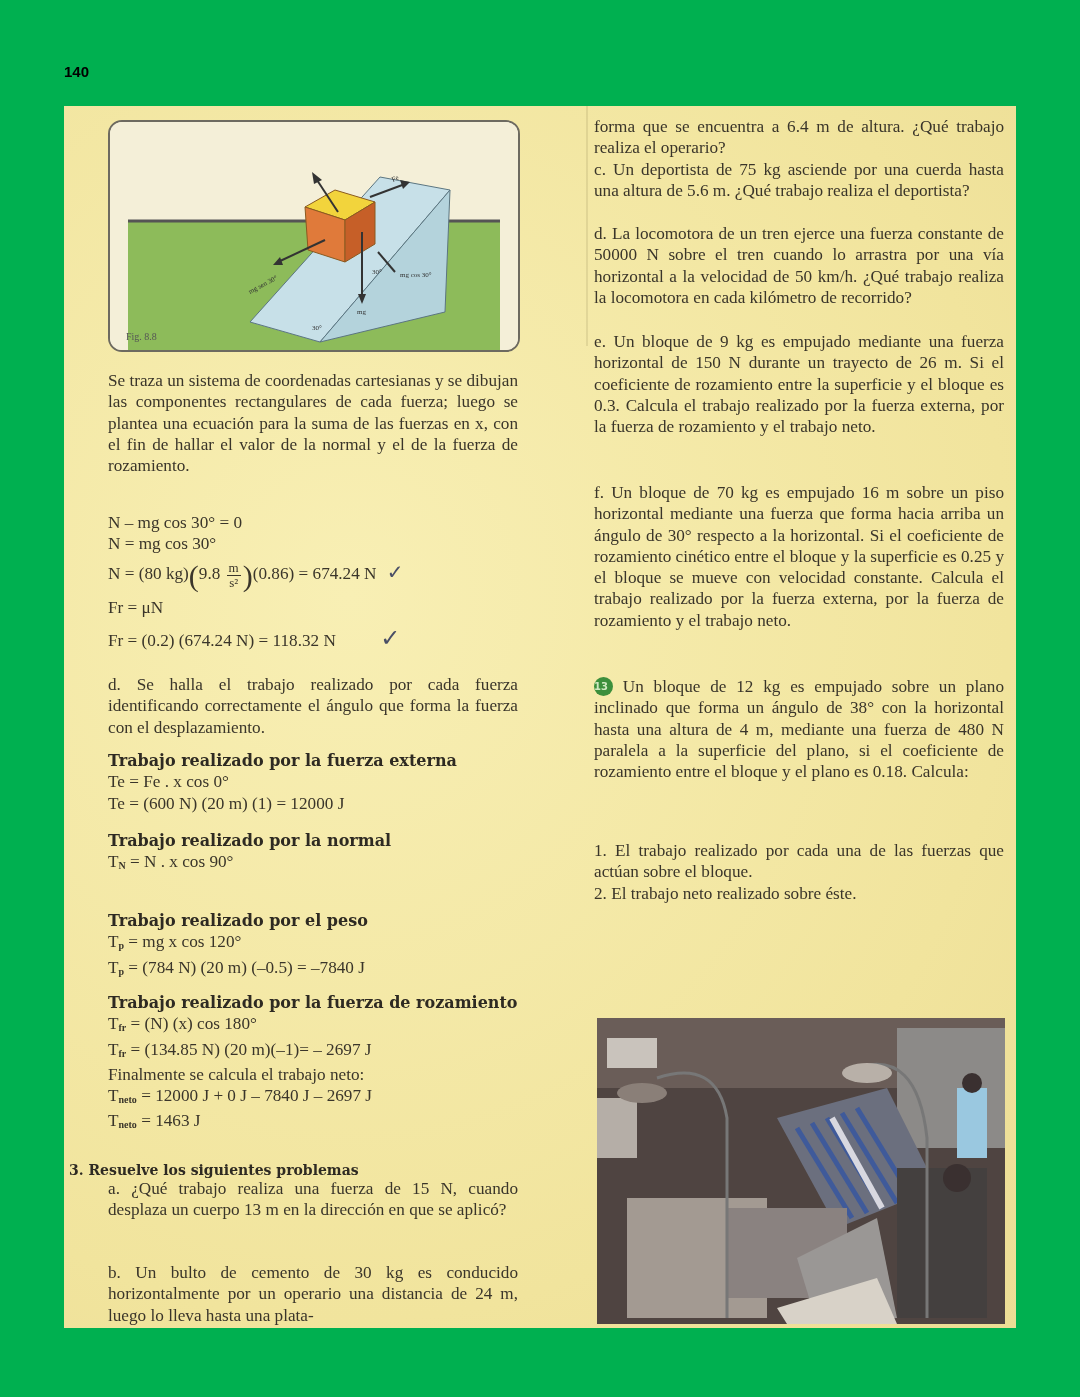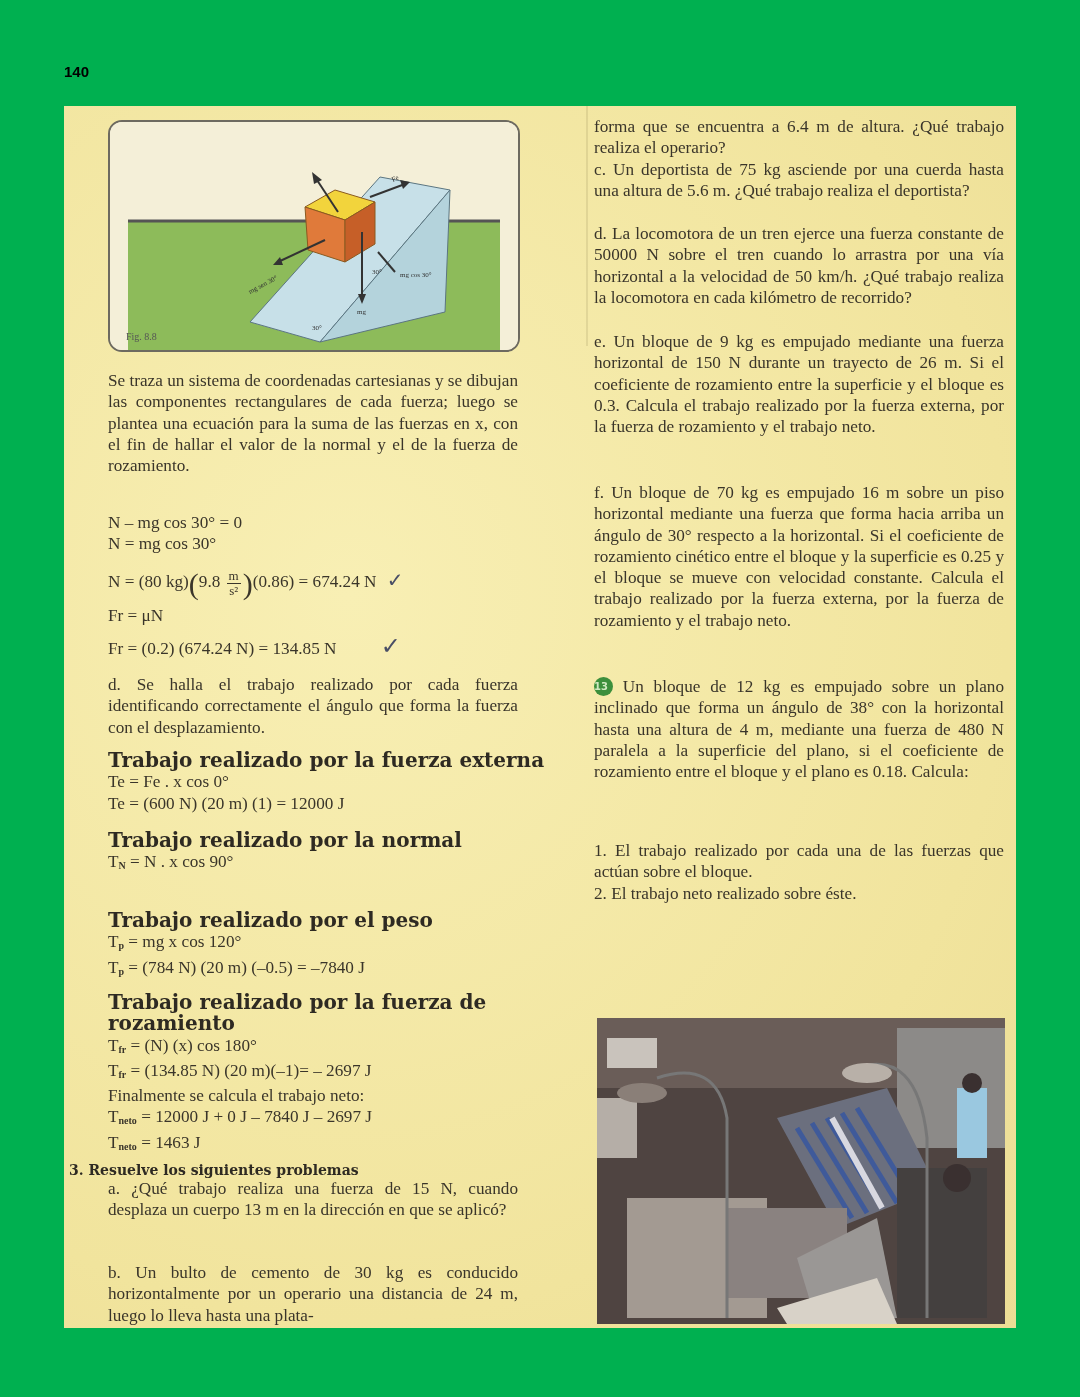--- a/index.html
+++ b/index.html
@@ -23,21 +23,21 @@
   .figure {
     position:absolute; left:44px; top:14px; width:408px; height:228px;
     border:2px solid #6d6a60; border-radius:14px; background:#f4efd8; overflow:hidden;
   }
   .figure svg { position:absolute; left:0; top:0; }
   .fig-caption { position:absolute; left:16px; bottom:8px; font-size:10px; color:#555; }
 
   .text { color:#3a352a; font-size:17.2px; line-height:21.3px; }
   .just { text-align:justify; text-align-last:left; }
   .block { position:absolute; }
-  .bold-sans { font-family:"DejaVu Serif", serif; font-weight:bold; font-size:20px; color:#2e2a22; }
+  .bold-sans { font-family:"DejaVu Serif", serif; font-weight:bold; font-size:16px; color:#2e2a22; }
   .check { color:#4a4f66; font-family:"DejaVu Sans", sans-serif; }
   sub.s { font-size:10px; font-weight:bold; vertical-align:-2px; }
   .frac { display:inline-block; vertical-align:middle; text-align:center; font-size:13px; line-height:14px; margin:0 2px; }
   .frac span { display:block; }
   .frac .num { border-bottom:1px solid #3a352a; padding:0 2px; }
   .paren { font-size:30px; vertical-align:middle; line-height:20px; }
   .badge-13 {
     display:inline-block; width:19px; height:19px; border-radius:50%; background:#3c8f3c;
     color:#cfe8c0; font-size:10px; text-align:right; line-height:19px; vertical-align:2px;
     font-family:"DejaVu Sans", sans-serif; font-weight:bold;
@@ -93,28 +93,28 @@
         </g>
       </svg>
       <div class="fig-caption">Fig. 8.8</div>
     </div>
 
     <div class="block text just" style="left:44px; top:264px; width:410px;">Se traza un sistema de coordenadas cartesianas y se dibujan las componentes rectangulares de cada fuerza; luego se plantea una ecuación para la suma de las fuerzas en x, con el fin de hallar el valor de la normal y el de la fuerza de rozamiento.</div>
 
     <div class="block text" style="left:44px; top:406px; width:420px;">
       <div>N – mg cos 30° = 0</div>
       <div>N = mg cos 30°</div>
-      <div style="margin-top:14px; height:30px;">
+      <div style="margin-top:6px; height:30px;">
         <span>N = (80 kg)</span><span class="paren">(</span><span>9.8</span>
         <span class="frac"><span class="num">m</span><span>s²</span></span><span class="paren">)</span><span>(0.86) = 674.24 N</span>
         <span class="check" style="margin-left:6px; font-size:20px;">✓</span>
       </div>
       <div style="margin-top:6px;">Fr = μN</div>
       <div style="margin-top:10px;">
-        <span>Fr = (0.2) (674.24 N) = 134.85 N</span>
+        <span>Fr = (0.2) (674.24 N) = 118.32 N</span>
         <span class="check" style="margin-left:40px; font-size:24px;">✓</span>
       </div>
     </div>
 
     <div class="block text just" style="left:44px; top:568px; width:410px;">d. Se halla el trabajo realizado por cada fuerza identificando correctamente el ángulo que forma la fuerza con el desplazamiento.</div>
 
     <div class="block text" style="left:44px; top:644px; width:440px;">
       <div class="bold-sans">Trabajo realizado por la fuerza externa</div>
       <div>Te = Fe . x cos 0°</div>
       <div>Te = (600 N) (20 m) (1) = 12000 J</div>

